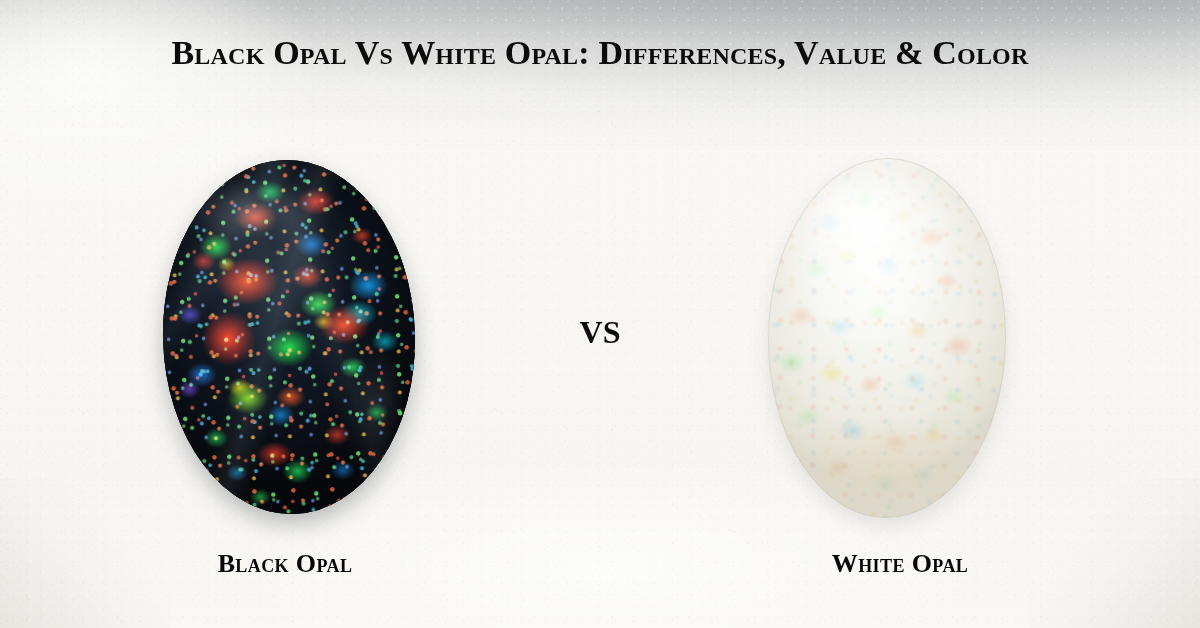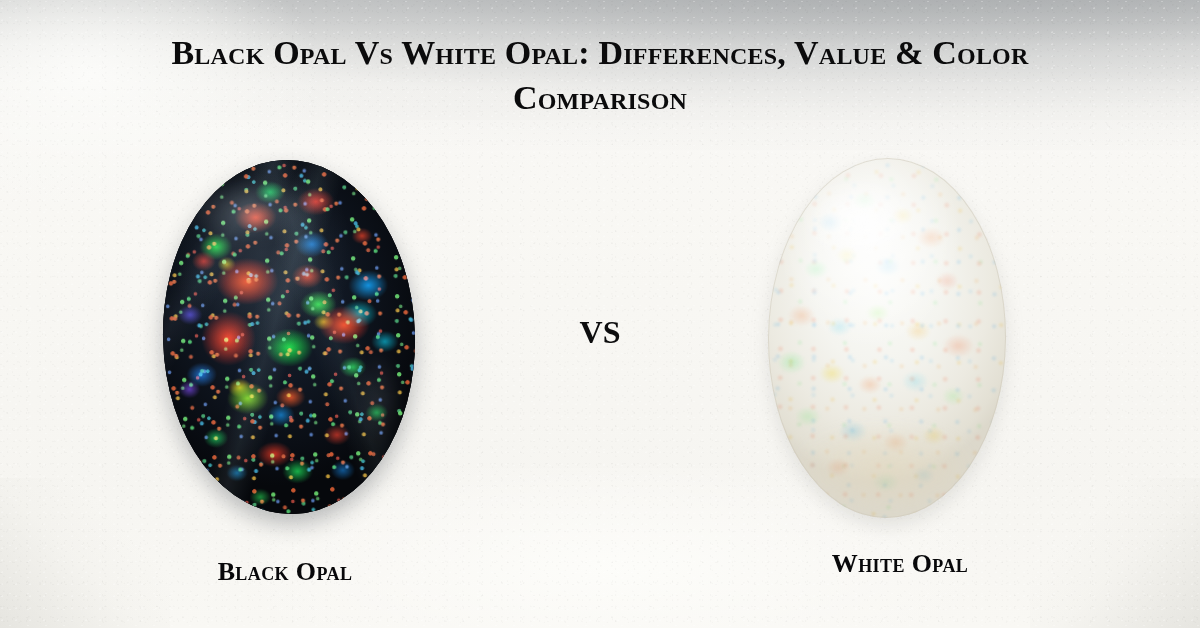--- a/index.html
+++ b/index.html
@@ -150,21 +150,21 @@
     text-align:center;
     color:#08080a;
     font-family:"Liberation Serif", serif;
     font-variant:small-caps;
     font-weight:700;
     font-size:26px;
     line-height:32px;
     letter-spacing:0.4px;
     z-index:6;
   }
-  .caption.left { left:85px;margin-top:8px; }
+  .caption.left { left:85px; }
   .caption.right{ left:700px; }
 
   
   .gem{
     position:absolute;
     border-radius:50%;
     overflow:hidden;
     z-index:4;
   }
   .gem .layer{ position:absolute; inset:0; }
@@ -395,21 +395,20 @@
   <div class="bg-top-sheen2"></div>
   <div class="bg-left-glow"></div>
   <div class="bg-bottom"></div>
   <div class="bg-bottom-pool"></div>
   <div class="bg-corner-l"></div>
   <div class="bg-corner-r"></div>
   <div class="bg-grain"></div>
 
   <h1 class="title">
     <span class="line l1">Black Opal Vs White Opal: Differences, Value &amp; Color</span>
-    <span class="line l2">Comparison</span>
   </h1>
 
   <div class="gem-shadow" id="black-opal-shadow"></div>
   <div class="gem" id="black-opal">
     <div class="layer bo-base"></div>
     <div class="layer bo-vein"></div>
     <div class="layer bo-fire"></div>
     <div class="layer bo-speck"></div>
     <div class="layer bo-dome"></div>
     <div class="bo-edge-hl"></div>

